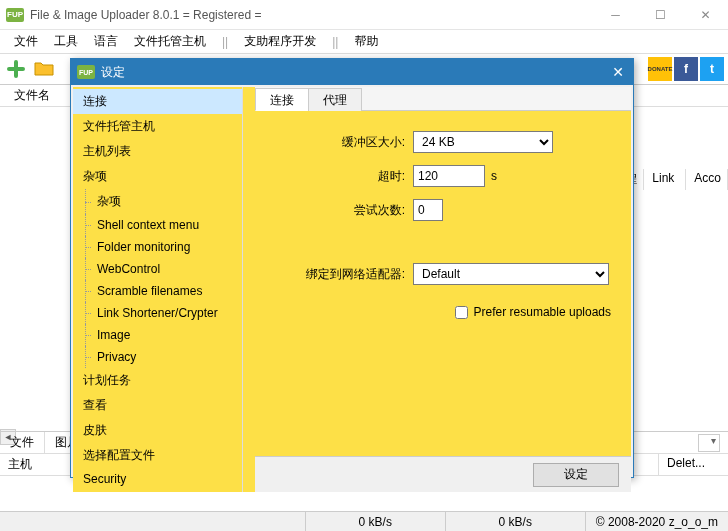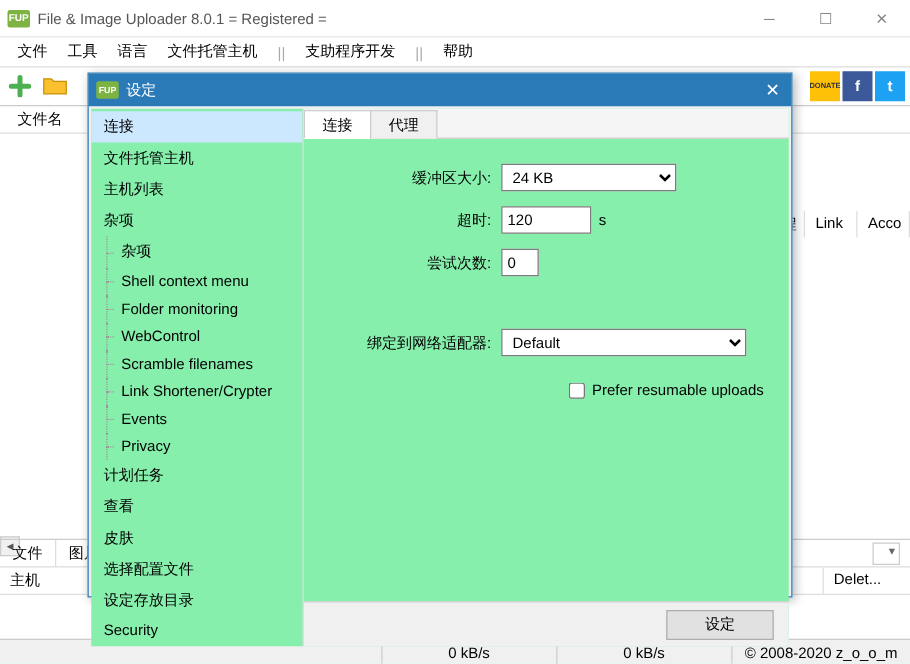--- a/index.html
+++ b/index.html
@@ -41,21 +41,21 @@
 .statusbar .status-seg:first-child { border-left: none; flex: 1; }
 .statusbar .copyright { margin-left: auto; padding-right: 10px; }
 
 
 .dialog { position: absolute; left: 70px; top: 58px; width: 564px; height: 420px; background: #f0f0f0; border: 1px solid #2a7ab8; box-shadow: 2px 2px 8px rgba(0,0,0,0.3); display: flex; flex-direction: column; }
 .dialog-titlebar { height: 26px; background: #2a7ab8; color: #fff; display: flex; align-items: center; padding-left: 6px; }
 .dialog-titlebar .dlg-icon { width: 18px; height: 14px; background: #7cb342; color: #fff; display: flex; align-items: center; justify-content: center; font-size: 7px; font-weight: bold; border-radius: 2px; margin-right: 6px; }
 .dialog-titlebar .dlg-title { flex: 1; }
 .dialog-titlebar .dlg-close { width: 30px; height: 26px; display: flex; align-items: center; justify-content: center; cursor: pointer; font-size: 14px; }
 
-.dialog-body { flex: 1; display: flex; background: #86efac; margin: 2px; }
+.dialog-body { flex: 1; display: flex; background: #fde047; margin: 2px; gap: 12px; }
 .dialog-sidebar { width: 170px; border-right: 1px solid #ddd; overflow-y: auto; padding: 2px 0; }
 .sb-item { padding: 4px 10px; cursor: pointer; white-space: nowrap; }
 .sb-item.selected { background: #cce8ff; }
 .sb-child { padding-left: 24px; position: relative; }
 .sb-child::before { content: ""; position: absolute; left: 12px; top: 0; bottom: 0; border-left: 1px dotted #999; }
 .sb-child::after { content: ""; position: absolute; left: 12px; top: 50%; width: 6px; border-top: 1px dotted #999; }
 
 .dialog-content { flex: 1; display: flex; flex-direction: column; }
 .content-tabs { height: 24px; display: flex; border-bottom: 1px solid #ccc; background: #f5f5f5; }
 .content-tabs .ctab { padding: 3px 14px; border: 1px solid #ccc; border-bottom: none; margin-right: -1px; background: #f0f0f0; cursor: pointer; position: relative; top: 1px; }
@@ -163,27 +163,26 @@
       <div class="sb-item selected">连接</div>
       <div class="sb-item">文件托管主机</div>
       <div class="sb-item">主机列表</div>
       <div class="sb-item">杂项</div>
       <div class="sb-item sb-child">杂项</div>
       <div class="sb-item sb-child">Shell context menu</div>
       <div class="sb-item sb-child">Folder monitoring</div>
       <div class="sb-item sb-child">WebControl</div>
       <div class="sb-item sb-child">Scramble filenames</div>
       <div class="sb-item sb-child">Link Shortener/Crypter</div>
-      <div class="sb-item sb-child">Events</div>
+      <div class="sb-item sb-child">Image</div>
       <div class="sb-item sb-child">Privacy</div>
       <div class="sb-item">计划任务</div>
       <div class="sb-item">查看</div>
       <div class="sb-item">皮肤</div>
       <div class="sb-item">选择配置文件</div>
-      <div class="sb-item">设定存放目录</div>
       <div class="sb-item">Security</div>
     </div>
     <div class="dialog-content">
       <div class="content-tabs">
         <div class="ctab active">连接</div>
         <div class="ctab">代理</div>
       </div>
       <div class="content-pane">
         <div class="form-row">
           <label>缓冲区大小:</label>

